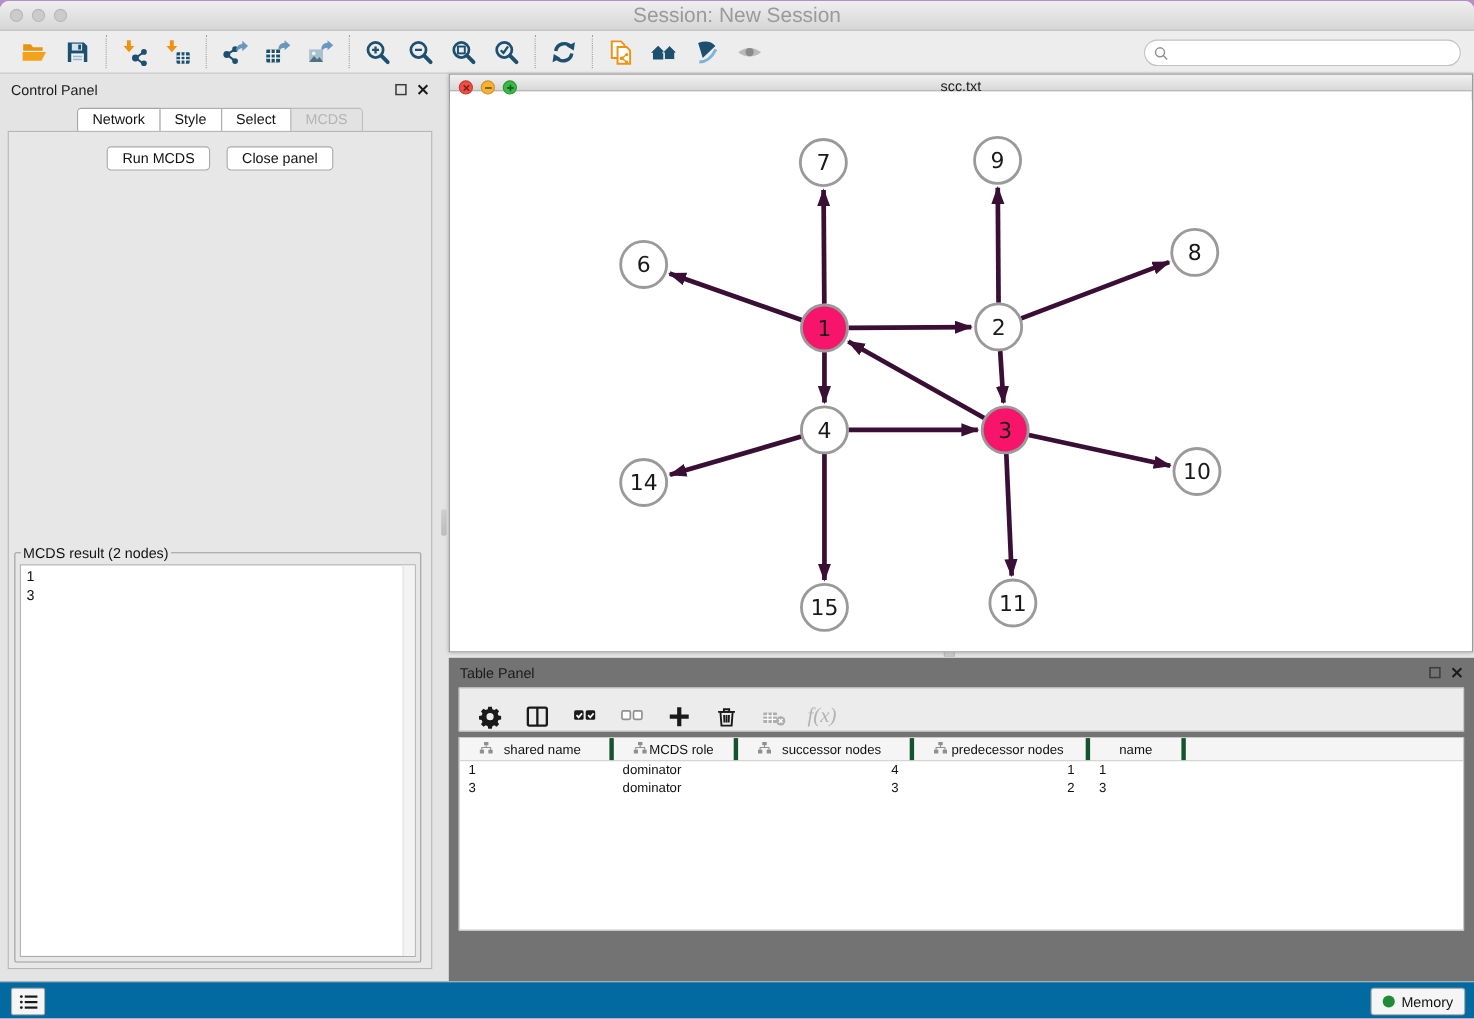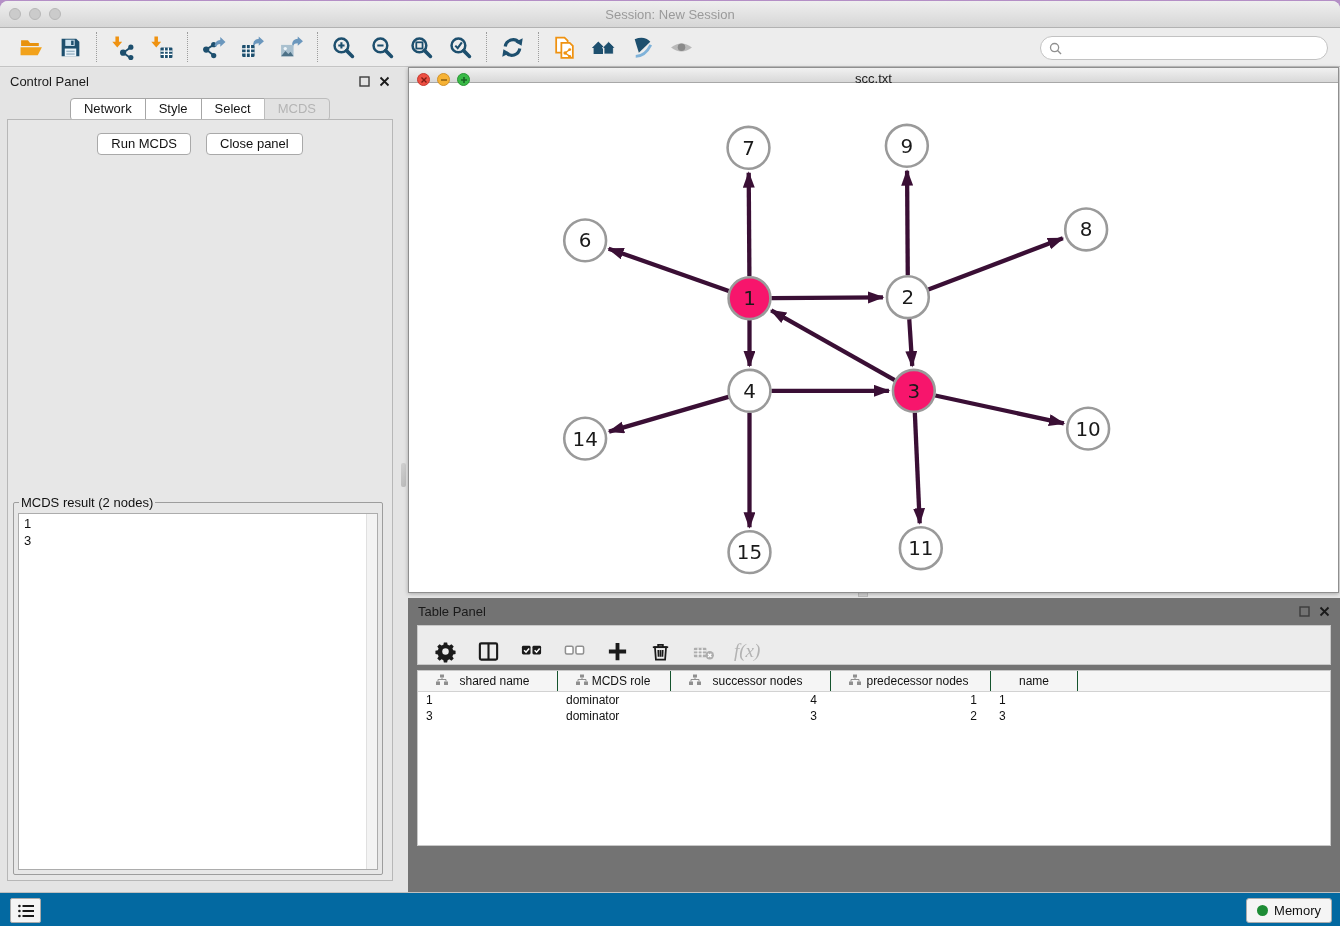--- a/index.html
+++ b/index.html
@@ -4,21 +4,21 @@
 <style>
   * { box-sizing: border-box; margin: 0; padding: 0; }
   html,body { width:1340px; height:926px; }
   body { background:#b48fc6; font-family:"Liberation Sans",sans-serif; position:relative; overflow:hidden; }
   .window { position:absolute; left:0; right:0; top:1px; bottom:0; background:#e7e7e7; border-radius:8px 8px 0 0; overflow:hidden; }
 
   
   .titlebar { height:27px; background:linear-gradient(#efefef,#d6d6d6); border-bottom:1px solid #b2b2b2; position:relative; }
   .traffic { position:absolute; top:7px; left:9px; display:flex; gap:8px; }
   .tl { width:12px; height:12px; border-radius:50%; background:#cbcbcb; border:1px solid #b7b7b7; }
-  .titlebar .wtitle { text-align:center; line-height:27px; font-size:13px; color:#9a9a9a; }
+  .titlebar .wtitle { text-align:center; line-height:27px; font-size:19px; color:#9a9a9a; }
 
   
   .toolbar { height:39px; background:#ededed; border-bottom:1px solid #c4c4c4; display:flex; align-items:center; padding:0 6px; position:relative; }
   .tb-group { display:flex; align-items:center; gap:12px; padding:0 12px; height:30px; }
   .tb-group + .tb-group { border-left:1px dotted #9d9d9d; }
   .tb-icon { width:27px; height:27px; display:flex; align-items:center; justify-content:center; cursor:pointer; }
   .tb-icon svg { width:25px; height:25px; }
   .searchbox { position:absolute; right:12px; top:8px; width:288px; height:24px; background:#fff; border:1px solid #c2c2c2; border-radius:12px; display:flex; align-items:center; padding:0 8px; }
   .searchbox svg { width:13px; height:13px; margin-right:5px; flex:none; }
   .searchbox input { border:none; outline:none; flex:1; font-size:13px; background:transparent; min-width:0; }
@@ -69,21 +69,21 @@
   .net-canvas svg { width:100%; height:100%; display:block; }
 
   
   .table-panel { position:absolute; left:408px; top:597px; width:932px; height:295px; background:#737373; }
   .tp-toolbar { position:absolute; left:9px; right:9px; top:27px; height:40px; background:#ececec; border:1px solid #c8c8c8; display:flex; align-items:flex-end; gap:19px; padding:0 15px; }
   .tp-icon { height:26px; min-width:24px; display:flex; align-items:center; justify-content:center; cursor:pointer; }
   .tp-icon svg { width:23px; height:23px; }
   .tp-icon .fx { font-family:"Liberation Serif",serif; font-style:italic; font-size:19px; color:#b3b3b3; }
   .tp-table { position:absolute; left:9px; right:9px; top:72px; bottom:47px; background:#fff; border:1px solid #c8c8c8; overflow:hidden; }
   .tbl-header { display:flex; height:21px; background:#f5f5f5; border-bottom:1px solid #d2d2d2; }
-  .tbl-col { display:flex; align-items:center; border-right:1px solid #14532d; font-size:12px; color:#111; padding:0 16px; }
+  .tbl-col { display:flex; align-items:center; border-right:4px solid #14532d; font-size:12px; color:#111; padding:0 16px; }
   .tbl-col .cicon { flex:none; margin-left:2px; }
   .tbl-col .clabel { flex:1; text-align:center; }
   .tbl-row { display:flex; height:16px; align-items:center; font-size:12px; color:#111; }
   .cell { overflow:hidden; white-space:nowrap; }
   .cell.left { padding-left:8px; text-align:left; }
   .cell.right { padding-right:14px; text-align:right; }
   .tp-tabs { position:absolute; left:0; right:0; bottom:8px; }
 
   
   .status-bar { position:absolute; left:0; right:0; bottom:0; height:34px; background:#0369a1; border-top:1px solid #c0c0c0; }

